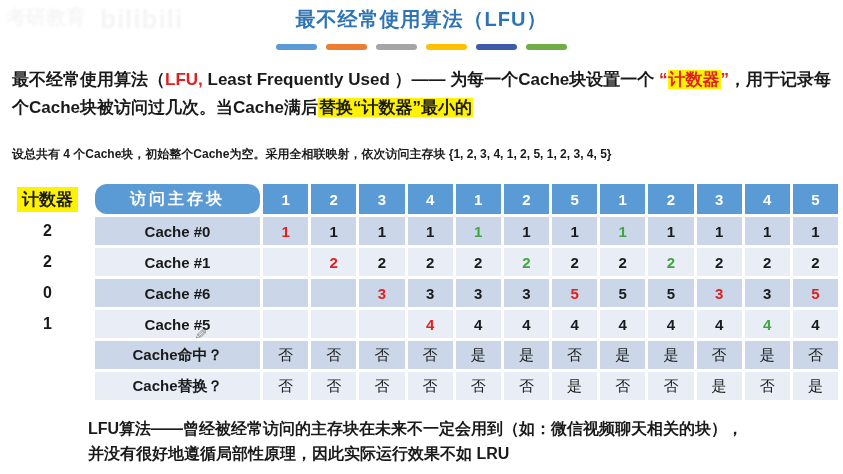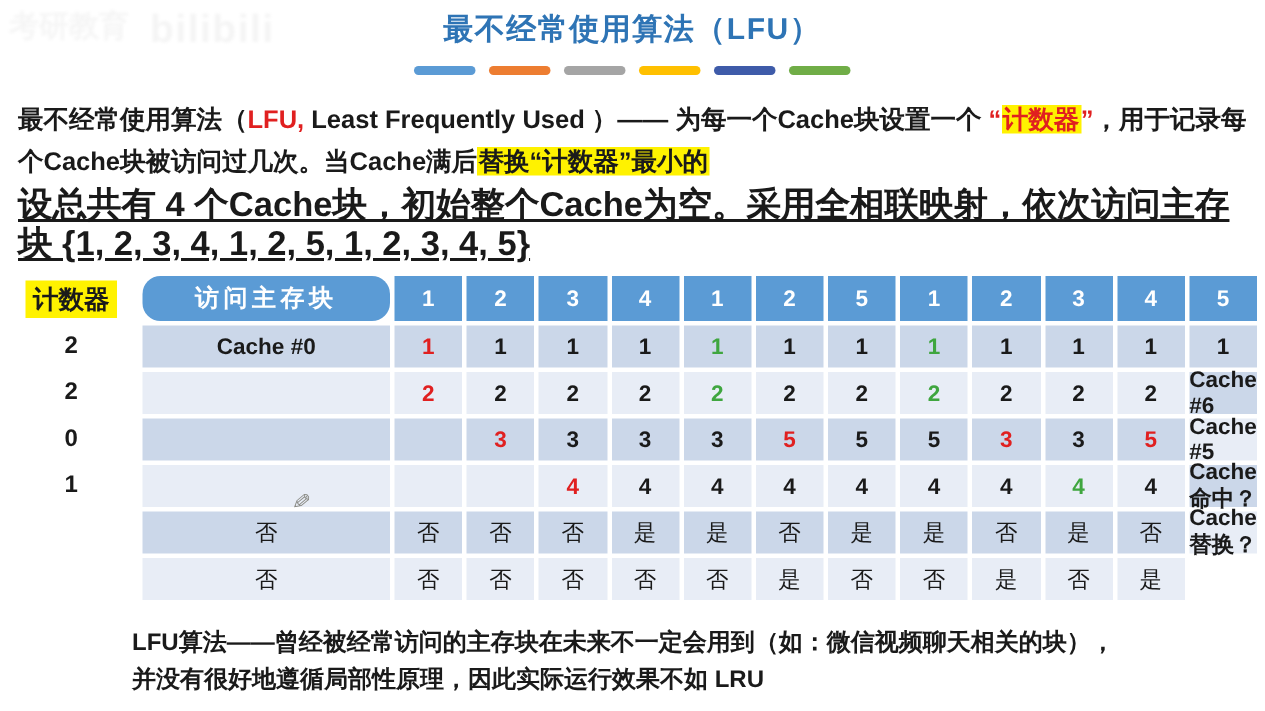--- a/index.html
+++ b/index.html
@@ -16,21 +16,21 @@
   .wm-brand{font-size:26px;font-weight:800;color:#9a9a9a;opacity:.10;filter:blur(1px);letter-spacing:1px;}
 
   
   .title{position:absolute;top:6px;left:0;width:100%;text-align:center;
     font-size:20px;font-weight:700;color:#2E74B5;letter-spacing:1px;}
   .divider{position:absolute;top:44px;left:0;width:100%;display:flex;justify-content:center;gap:9px;}
   .divider span{display:block;width:41px;height:6px;border-radius:3px;}
 
   
   .para1{position:absolute;top:66px;left:12px;right:10px;font-size:17px;line-height:28px;font-weight:600;}
-  .para2{position:absolute;top:123px;left:12px;right:10px;font-size:23px;line-height:26px;font-weight:600;text-decoration:underline;}
+  .para2{position:absolute;top:141px;left:12px;right:10px;font-size:12px;line-height:26px;font-weight:600;}
   .red{color:#E02020;text-align:right;}
   mark{background:#FFF200;color:inherit;padding:0 1px;}
   mark.redtxt{color:#E02020;}
 
   
   .counter-col{position:absolute;left:0;top:184px;width:95px;display:grid;
     grid-template-rows:30px repeat(6,28px);row-gap:3px;}
   .counter-col .cc{display:flex;align-items:center;justify-content:center;font-size:16px;font-weight:700;}
   .counter-label{font-size:17px;font-weight:700;background:#FFF200;padding:1px 5px;}
 
@@ -116,20 +116,21 @@
       <div class="cell band-a num">1</div>
       <div class="cell band-a num">1</div>
       <div class="cell band-a num" style="color: rgb(63, 166, 63);">1</div>
       <div class="cell band-a num">1</div>
       <div class="cell band-a num">1</div>
       <div class="cell band-a num" style="color: rgb(63, 166, 63);">1</div>
       <div class="cell band-a num">1</div>
       <div class="cell band-a num">1</div>
       <div class="cell band-a num">1</div>
       <div class="cell band-a num">1</div>
+      <div class="cell band-b row-label">Cache #1</div>
       <div class="cell band-b num"></div>
       <div class="cell band-b num" style="color: rgb(224, 32, 32);">2</div>
       <div class="cell band-b num">2</div>
       <div class="cell band-b num">2</div>
       <div class="cell band-b num">2</div>
       <div class="cell band-b num" style="color: rgb(63, 166, 63);">2</div>
       <div class="cell band-b num">2</div>
       <div class="cell band-b num">2</div>
       <div class="cell band-b num" style="color: rgb(63, 166, 63);">2</div>
       <div class="cell band-b num">2</div>

